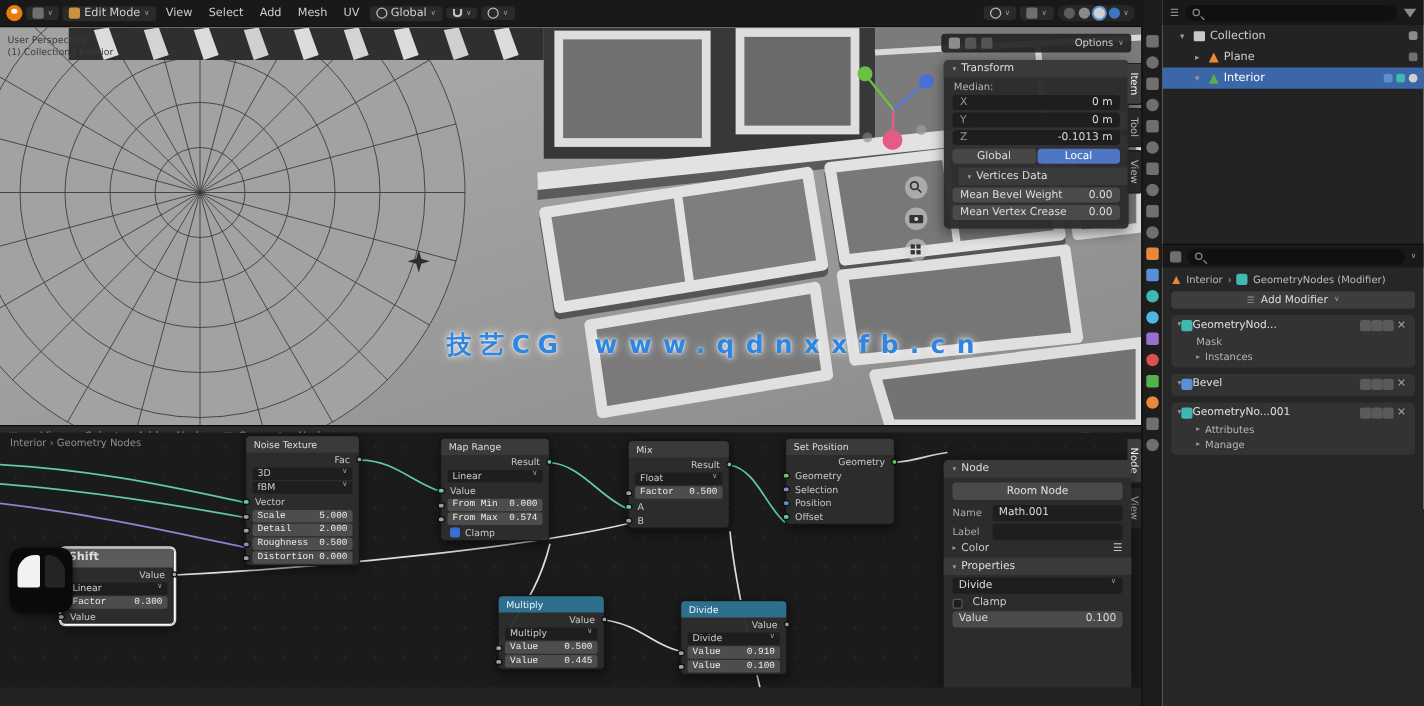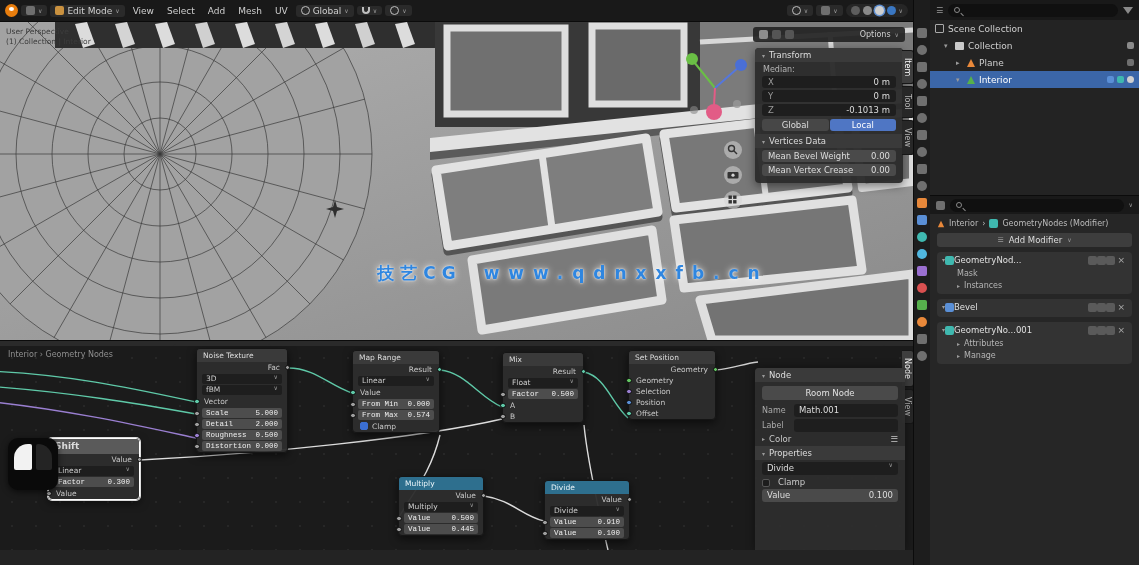--- a/index.html
+++ b/index.html
@@ -45,21 +45,21 @@
   .pf.slider{background:#4a4a4a;}
   .btnrow{display:flex;margin:3px 7px;gap:1px;}
   .btn{flex:1;text-align:center;background:#474747;border-radius:3px;padding:1px 0;color:#ddd;}
   .btn.active{background:#4f76c4;color:#fff;}
 
   .vtabs{position:absolute;display:flex;flex-direction:column;gap:2px;}
   .vtab{writing-mode:vertical-rl;background:#272727;color:#b5b5b5;font-size:8px;padding:7px 1px;
         border-radius:0 3px 3px 0;border:1px solid #161616;border-left:none;}
   .vtab.active{background:#3e3e3e;color:#fff;}
 
-  .wm{left:248px;top:262px;width:650px;text-align:center;font-size:17px;font-weight:bold;letter-spacing:6px;
+  .wm{left:248px;top:262px;width:650px;text-align:center;font-size:20px;font-weight:bold;letter-spacing:6px;
       color:#2f86e0;text-shadow:0 0 7px rgba(255,255,255,.95),0 0 2px #ffffff;z-index:30;}
   .wm .url{letter-spacing:9px;margin-left:10px;}
 
   
   .nodeed{left:0;top:340px;width:913px;height:225px;background:#232323;}
   .ne-head{height:20px;background:#2a2a2a;border-top:1px solid #0b0b0b;border-bottom:1px solid #141414;
            display:flex;align-items:center;gap:4px;font-size:9px;padding:0 6px;color:#cfcfcf;}
   .ne-canvas{position:absolute;left:0;top:6px;width:913px;height:204px;background:#1b1b1b;
              background-image:radial-gradient(#272727 1px,transparent 1.3px);background-size:24px 24px;overflow:hidden;}
   .ne-crumb{position:absolute;left:8px;top:4px;font-size:8px;color:#8f8f8f;z-index:5;}
@@ -320,21 +320,21 @@
         <span>0 m</span>
       </div>
       <div class="pf">
         <span class="axl">Z</span>
         <span>-0.1013 m</span>
       </div>
       <div class="btnrow">
         <span class="btn">Global</span>
         <span class="btn active">Local</span>
       </div>
-      <div class="ph" style="border-radius:0;">
+      <div class="ph" style="border-radius:0;margin-left:12px;">
         <span class="cvd">▾</span>
         <span>Vertices Data</span>
       </div>
       <div class="pf slider">
         <span>Mean Bevel Weight</span>
         <span>0.00</span>
       </div>
       <div class="pf slider">
         <span>Mean Vertex Crease</span>
         <span>0.00</span>
@@ -658,24 +658,20 @@
   </div>
 
   <div class="outliner abs">
     <div class="ol-head">
       <span style="color:#9a9a9a;font-size:8px;">☰</span>
       <div class="srch">
           <span class="mag"></span>
         </div>
       <span class="funnel"></span>
     </div>
-    <div class="ol-row">
-      <span class="oi-sq"></span>
-      <span>Scene Collection</span>
-    </div>
     <div class="ol-row" style="padding-left:14px;">
       <span class="caret">▾</span>
       <span class="oi-box"></span>
       <span>Collection</span>
       <span class="ol-right">
         <span class="dotic" style="background:#8a8a8a;"></span>
       </span>
     </div>
     <div class="ol-row" style="padding-left:26px;">
       <span class="caret">▸</span>

